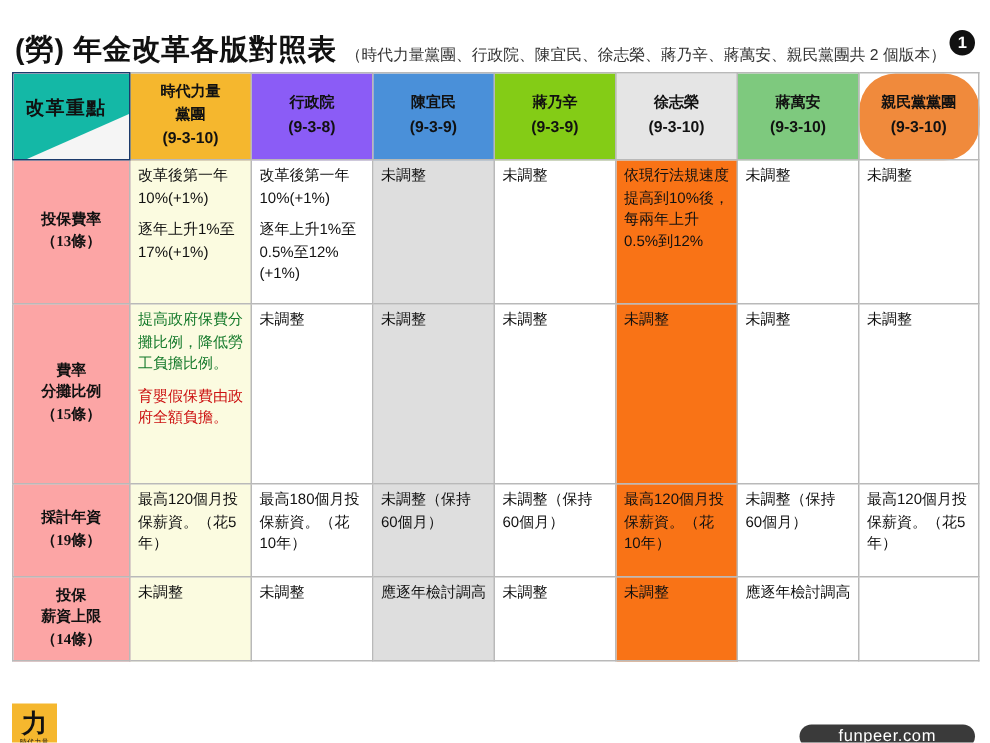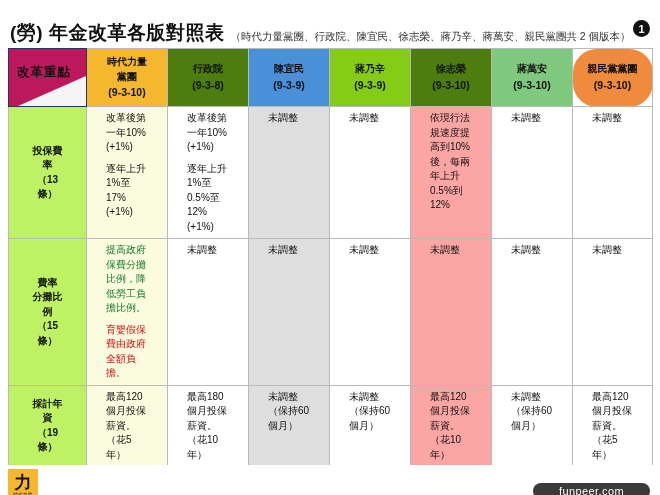--- a/index.html
+++ b/index.html
@@ -30,67 +30,67 @@
   }
 
   
   .tbl{
     position:absolute;left:8px;top:36px;width:644px;
     border-collapse:collapse;table-layout:fixed;
   }
   .tbl td,.tbl th{
     border:1px solid #b9b9b9;
     vertical-align:top;
-    padding:4px 19px;
+    padding:4px 5px;
     font-size:10px;
     line-height:1.45;
     color:#111;
     box-sizing:border-box;
   }
 
   
   .corner{
-    background:#be185d;color:#fff;border:1px solid #1b3a6b !important;
+    background:#14b8a6;color:#fff;border:1px solid #1b3a6b !important;
     height:56px;position:relative;padding:0 !important;
   }
   .corner .corner-label{
     position:absolute;left:8px;top:14px;font-size:12.5px;font-weight:bold;letter-spacing:1px;
   }
   .corner .corner-tri{
     position:absolute;right:0;bottom:0;width:0;height:0;
     border-left:68px solid transparent;border-bottom:30px solid #f5f5f5;
   }
 
   
   .chead{
     text-align:center;font-weight:bold;font-size:12px;line-height:1.5;
     padding:6px 2px !important;vertical-align:middle !important;
   }
   .chead .ver{font-size:10.5px;font-weight:bold;display:block;margin-top:1px;}
 
   .c1h{background:#f5b72e;color:#111;}
-  .c2h{background:#4d7c0f;color:#111;}
+  .c2h{background:#8b5cf6;color:#111;}
   .c3h{background:#4a90d9;color:#fff;}
   .c4h{background:#84cc16;color:#fff;}
-  .c5h{background:#4d7c0f;color:#fff;}
+  .c5h{background:#e5e5e5;color:#fff;}
   .c6h{background:#7ec97e;color:#111;}
   .c7h{background:#f08a3c;color:#fff;border-radius:24px;}
 
   
   .rlabel{
     text-align:center;font-weight:bold;font-size:11px;color:#111;
-    background:#bef264;vertical-align:middle !important;line-height:1.6;
+    background:#fca5a5;vertical-align:middle !important;line-height:1.6;font-family:Liberation Serif, serif;
   }
 
   
   .c1{background:#fbfbe0;}
   .c2{background:#ffffff;}
   .c3{background:#dedede;}
   .c4{background:#ffffff;}
-  .c5{background:#fca5a5;}
+  .c5{background:#f97316;}
   .c6{background:#ffffff;}
   .c7{background:#ffffff;}
 
   .blk{margin:0 0 7px 0;}
   .blk:last-child{margin-bottom:0;}
   .red{color:#cc1111;}
   .grn{color:#157a2b;}
 
   
   .footer{
@@ -251,20 +251,48 @@
           <p class="blk">最高120個月投保薪資。（花10年）</p>
         </td>
         <td class="c6">
           <p class="blk">未調整（保持60個月）</p>
         </td>
         <td class="c7">
           <p class="blk">最高120個月投保薪資。（花5年）</p>
         </td>
       </tr>
 
+      <tr style="height:56px">
+        <td class="rlabel">
+          <div>投保</div>
+          <div>薪資上限</div>
+          <div>（14條）</div>
+        </td>
+        <td class="c1">
+          <p class="blk">未調整</p>
+        </td>
+        <td class="c2">
+          <p class="blk">未調整</p>
+        </td>
+        <td class="c3">
+          <p class="blk">應逐年檢討調高</p>
+        </td>
+        <td class="c4">
+          <p class="blk">未調整</p>
+        </td>
+        <td class="c5">
+          <p class="blk">未調整</p>
+        </td>
+        <td class="c6">
+          <p class="blk">應逐年檢討調高</p>
+        </td>
+        <td class="c7">
+          <p class="blk"></p>
+        </td>
+      </tr>
 
     </tbody>
   </table>
 
   <div class="footer">
     <div class="logo">
       <span class="big">力</span>
       <span class="sm">時代力量</span>
     </div>
     <div class="watermark">funpeer.com</div>

